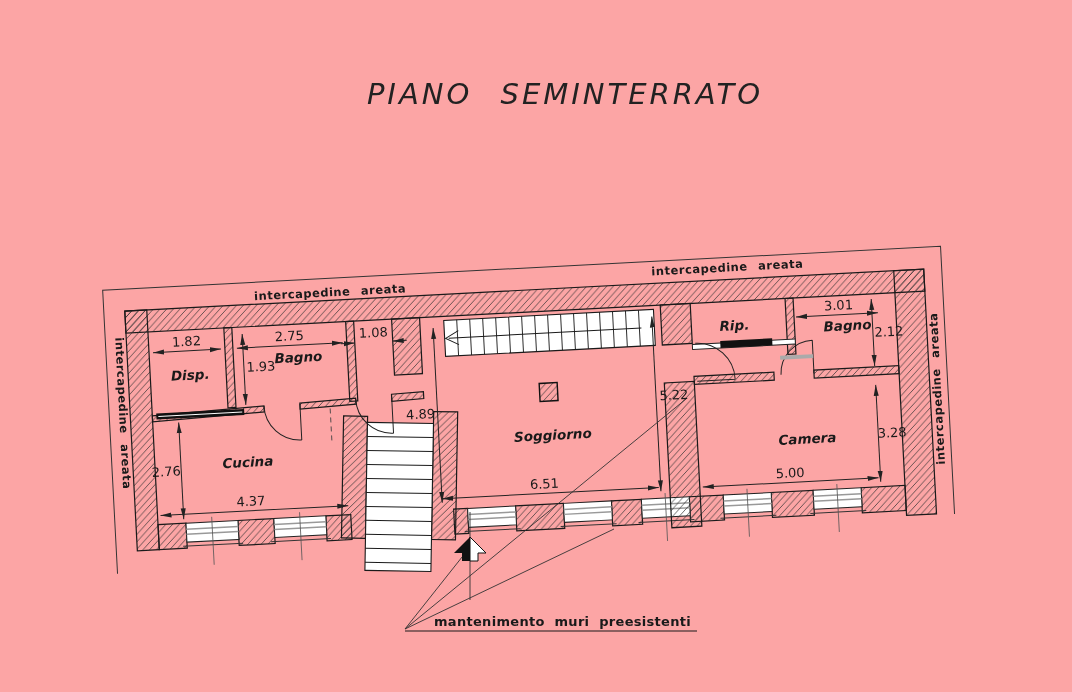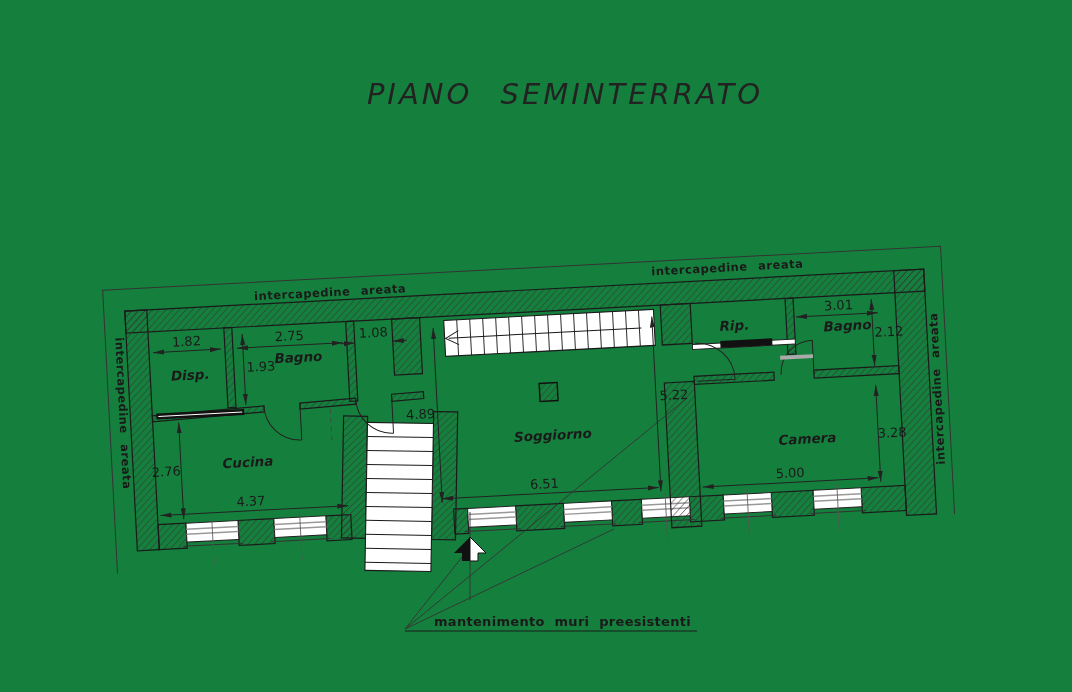--- a/index.html
+++ b/index.html
@@ -1,16 +1,16 @@
 <!DOCTYPE html>
 <html><head>
 <meta charset="utf-8">
 <style>
   html,body{margin:0;padding:0;background:#ffffff;}
-  .page{position:relative;width:1072px;height:692px;background:#15803d;overflow:hidden;
+  .page{position:relative;width:1072px;height:692px;background:#fca5a5;overflow:hidden;
         font-family:"DejaVu Sans", sans-serif;}
   svg{position:absolute;left:0;top:0;}
   text{fill:#1a1a1a;}
   .title{font-size:29px;font-style:italic;letter-spacing:3px;word-spacing:16px;fill:#222;}
   .room{font-size:13.5px;font-weight:700;font-style:italic;}
   .dim{font-size:13px;font-weight:500;}
   .interc{font-size:11.5px;font-weight:700;letter-spacing:.5px;word-spacing:6px;}
   .annot{font-size:13px;font-weight:700;letter-spacing:.3px;word-spacing:5px;}
   .wline{stroke:#1a1a1a;stroke-width:1.2;}
   .thin{stroke:#333;stroke-width:1;fill:none;}

